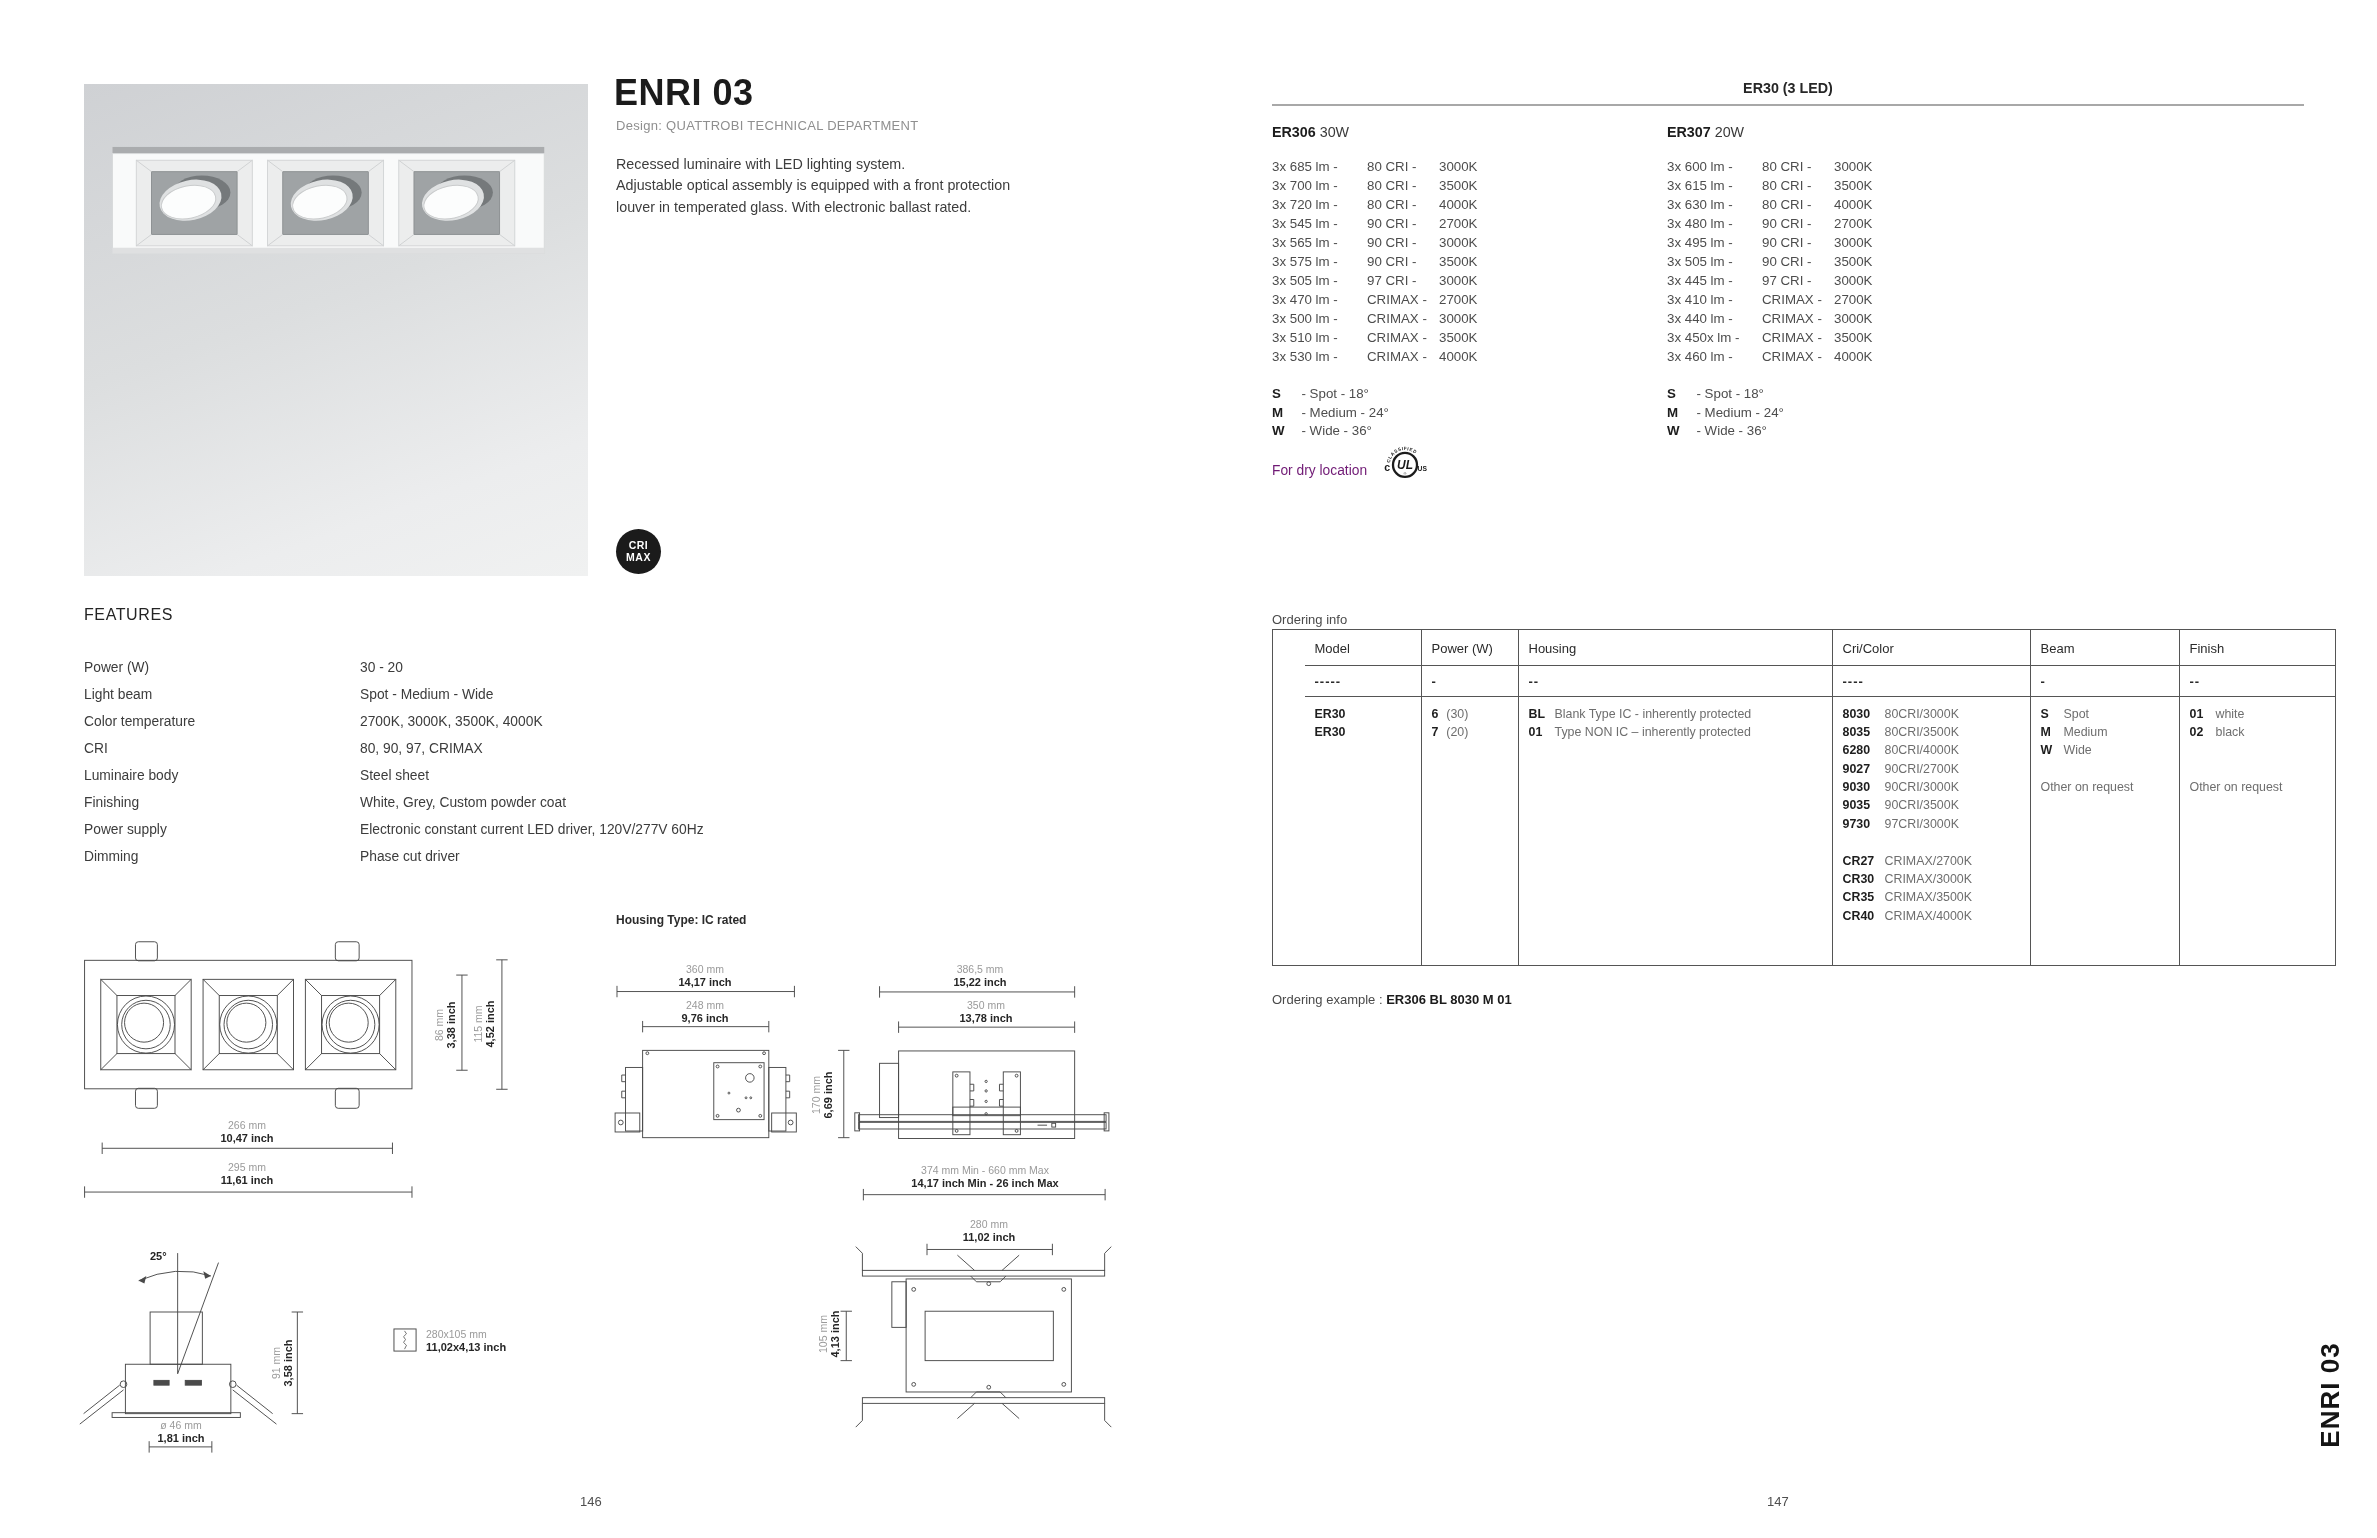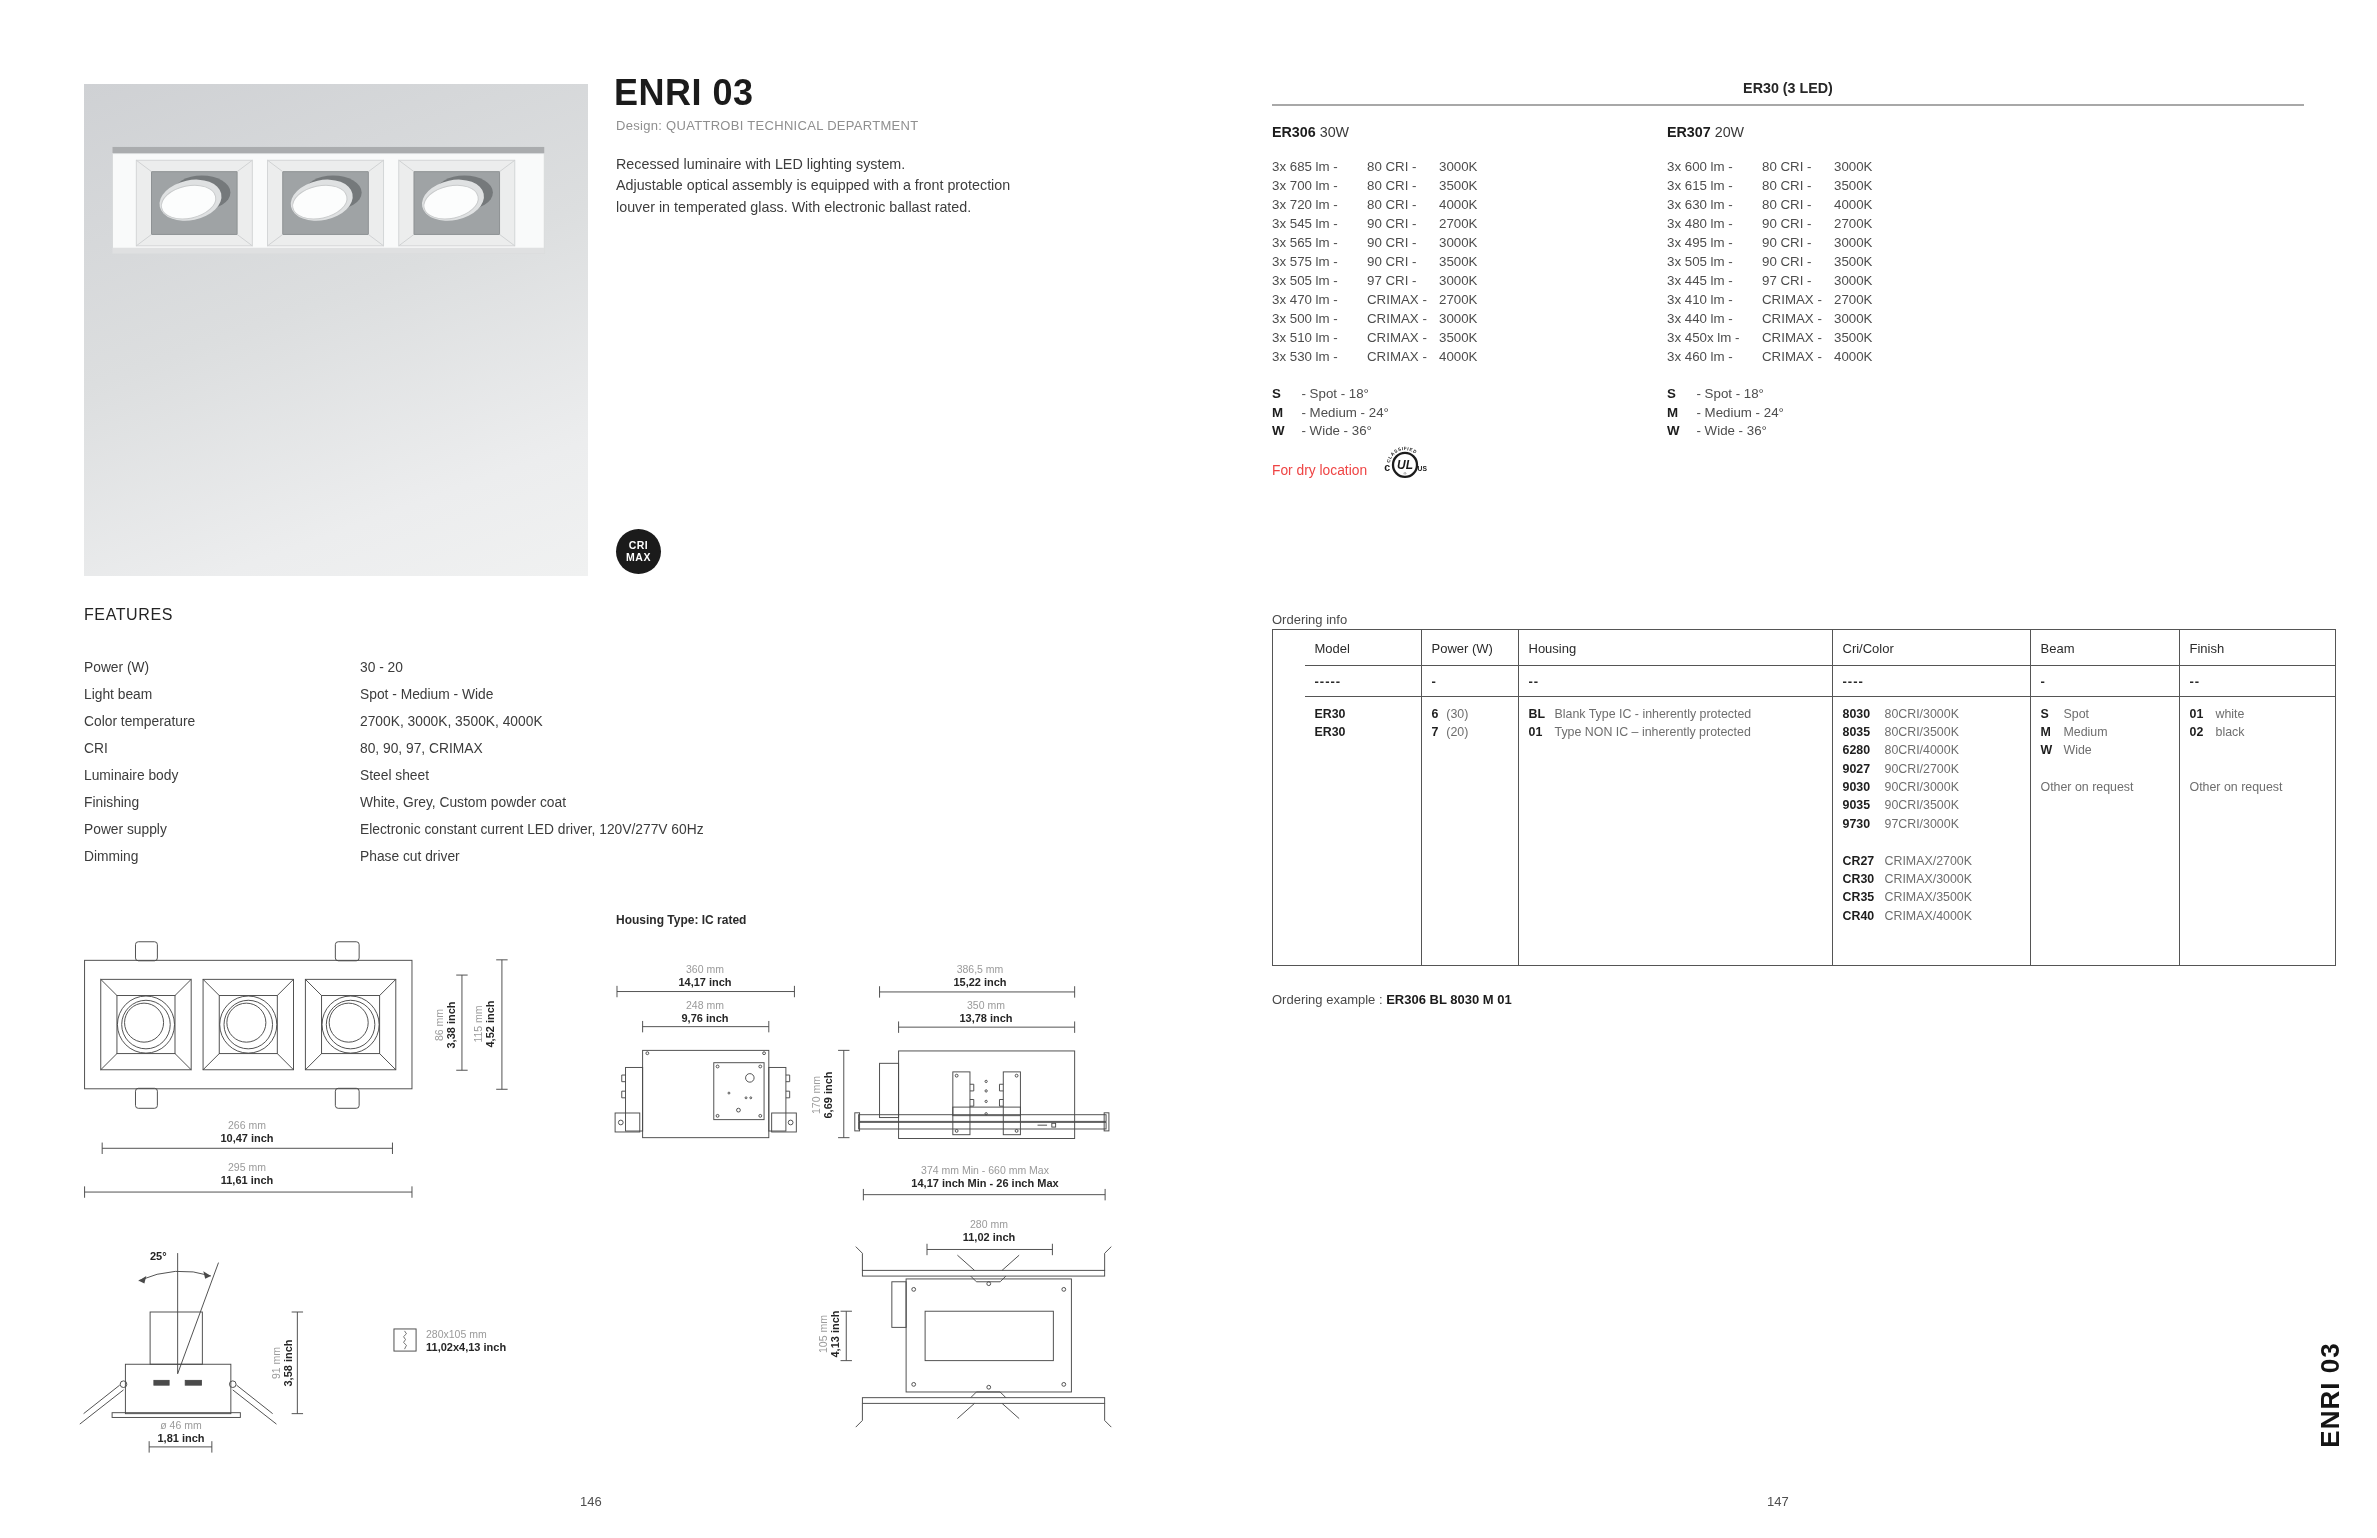--- a/index.html
+++ b/index.html
@@ -38,21 +38,21 @@
   .group-h{left:1272px;top:80px;width:1032px;text-align:center;font-size:14.3px;font-weight:600;color:#262626;}
   .hrule{left:1272px;top:104px;width:1032px;height:1.9px;background:#a8a8a8;}
   .mhead{font-size:14.3px;color:#3a3a3a;}
   .mhead .b{font-weight:bold;color:#1d1d1d;}
   .outs{font-size:13.3px;line-height:19px;color:#4d4d4d;}
   .orow{display:flex;}
   .orow .c1{width:95px;flex:none;}
   .orow .c2{width:72px;flex:none;}
   .beams{font-size:13.3px;line-height:18.5px;color:#4d4d4d;}
   .beams .bl{display:inline-block;width:29.5px;font-weight:bold;color:#1d1d1d;}
-  .dry{left:1272px;top:463px;font-size:13.8px;color:#ef4444;}
+  .dry{left:1272px;top:463px;font-size:13.8px;color:#701a75;}
 
   
   .olabel{left:1272px;top:612px;font-size:13px;color:#4a4a4a;}
   .otable{left:1272px;top:629px;display:grid;grid-template-columns:117px 97px 314px 198px 149px 155px;grid-template-rows:36px 31px 268px;border:1px solid #555555;padding-left:32px;}
   .oc{border-right:1px solid #555555;overflow:hidden;}
   .oc.lastc{border-right:none;}
   .oc.hb{border-bottom:1px solid #555555;}
   .oc.head{font-size:13px;color:#2a2a2a;font-weight:500;padding:10.5px 0 0 9.5px;}
   .oc.dash{font-size:13px;color:#2a2a2a;font-weight:bold;padding:7.6px 0 0 9.5px;letter-spacing:1px;}
   .oc.body{padding:9.5px 5.7px 0 9.5px;font-size:12.4px;}

